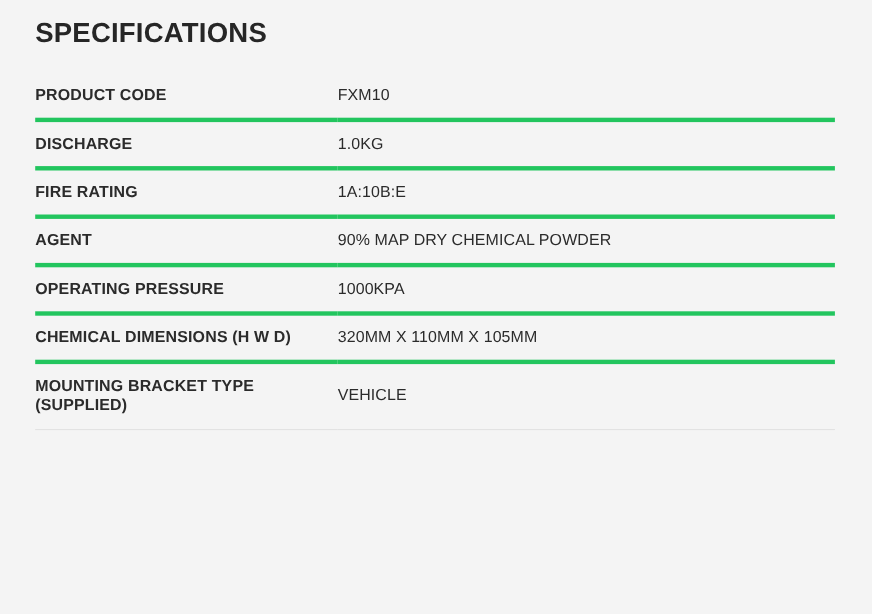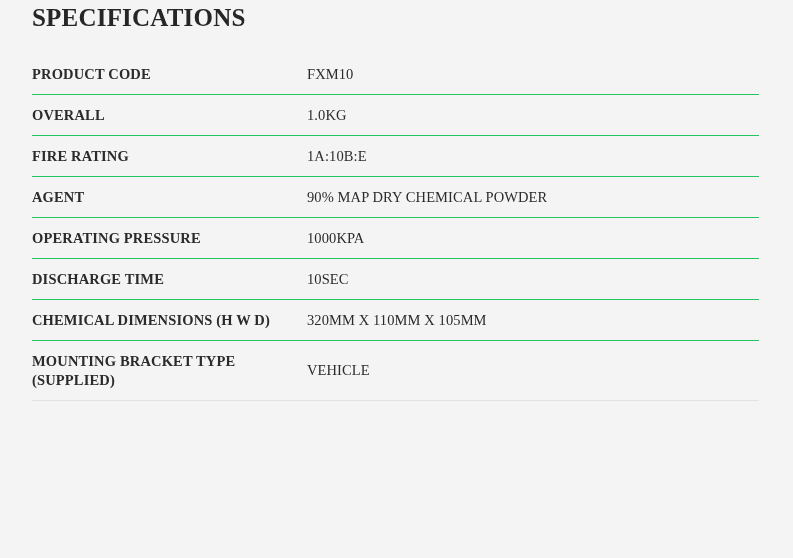--- a/index.html
+++ b/index.html
@@ -7,40 +7,39 @@
     padding: 0;
   }
   body {
     width: 793px;
     height: 558px;
     background: #f4f4f4;
     font-family: "Liberation Sans", sans-serif;
     -webkit-font-smoothing: antialiased;
   }
   .panel {
-    padding: 4px 32px 0 32px;
+    padding: 17px 32px 0 32px;
     box-sizing: border-box;
     width: 644px;
-    font-family: Liberation Serif, serif;
   }
   .spec-title {
     font-size: 25px;
     font-weight: bold;
     color: #262626;
     letter-spacing: 0.2px;
     margin: 0 0 22px 0;
     line-height: 1.1;
   }
   table.spec-table {
     width: 727px;
     border-collapse: collapse;
     table-layout: fixed;
   }
   table.spec-table tr {
-    border-bottom: 1px solid #22c55e;
+    border-bottom: 4px solid #22c55e;
   }
   table.spec-table tr:last-child {
     border-bottom: 1px solid #e2e2e2;
     margin-left: 44px;
   }
   table.spec-table td {
     padding: 11px 0 11px 0;
     vertical-align: middle;
     font-size: 14.5px;
     color: #2b2b2b;
@@ -64,40 +63,36 @@
 
 <div class="panel">
   <h1 class="spec-title">SPECIFICATIONS</h1>
   <table class="spec-table">
     <tbody>
         <tr>
           <td class="spec-label">PRODUCT CODE</td>
           <td class="spec-value">FXM10</td>
         </tr>
         <tr>
-          <td class="spec-label">OVERALL</td>
+          <td class="spec-label">DISCHARGE</td>
           <td class="spec-value">1.0KG</td>
         </tr>
         <tr>
           <td class="spec-label">FIRE RATING</td>
           <td class="spec-value">1A:10B:E</td>
         </tr>
         <tr>
           <td class="spec-label">AGENT</td>
           <td class="spec-value">90% MAP DRY CHEMICAL POWDER</td>
         </tr>
         <tr>
           <td class="spec-label">OPERATING PRESSURE</td>
           <td class="spec-value">1000KPA</td>
         </tr>
         <tr>
-          <td class="spec-label">DISCHARGE TIME</td>
-          <td class="spec-value">10SEC</td>
-        </tr>
-        <tr>
           <td class="spec-label">CHEMICAL DIMENSIONS (H W D)</td>
           <td class="spec-value">320MM X 110MM X 105MM</td>
         </tr>
         <tr>
           <td class="spec-label">MOUNTING BRACKET TYPE (SUPPLIED)</td>
           <td class="spec-value">VEHICLE</td>
         </tr>
       </tbody>
   </table>
 </div>

